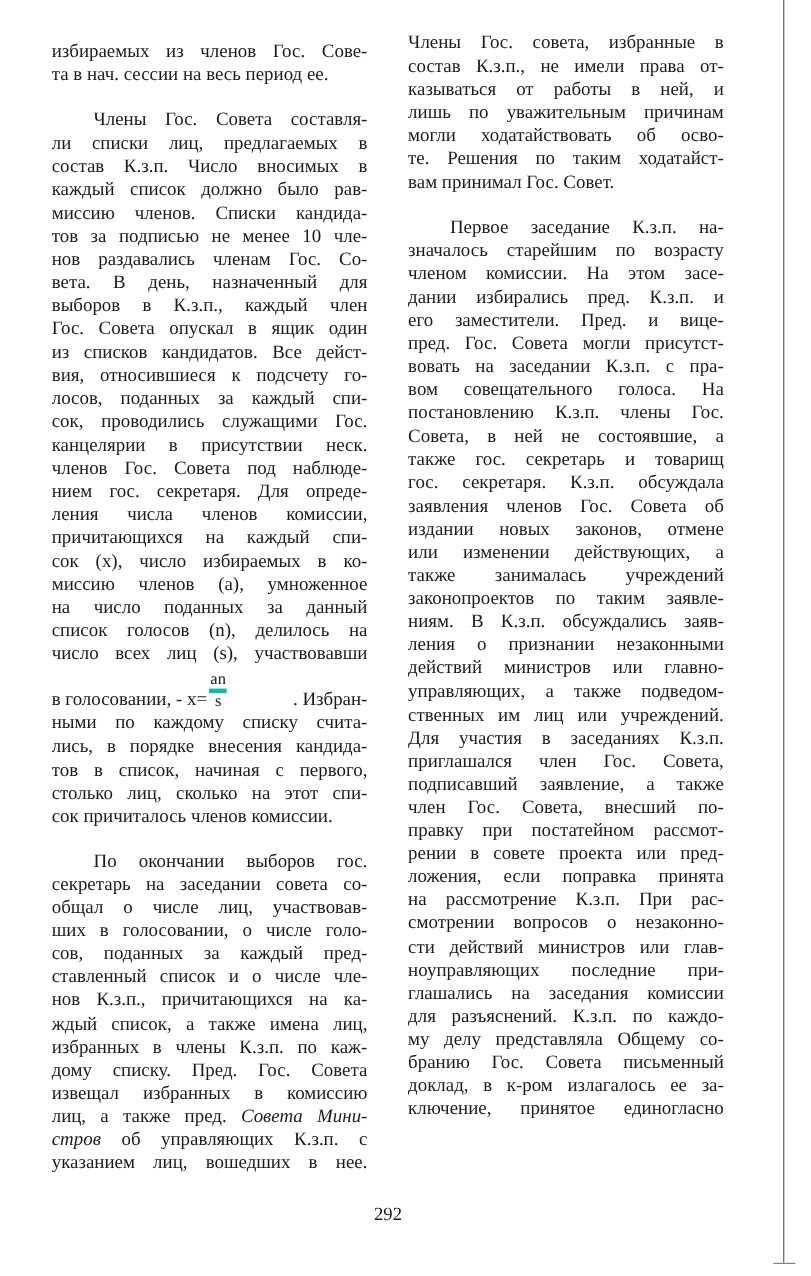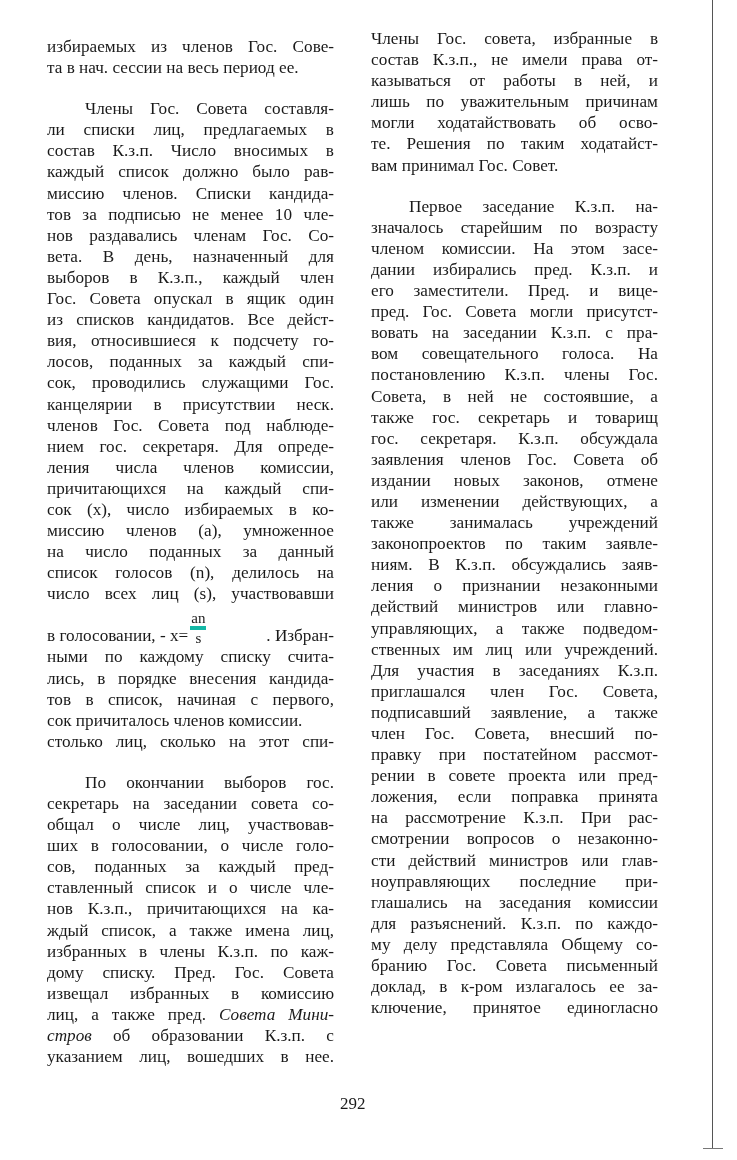--- a/index.html
+++ b/index.html
@@ -62,35 +62,35 @@
     <span class="frac">
       <span class="num">an</span>
       <span class="den">s</span>
     </span>
     <span style="flex:1;text-align:right;"> . Избран-</span>
   </div>
   <div id="left-lines-b">
       <span class="line">ными по каждому списку счита-</span>
       <span class="line">лись, в порядке внесения кандида-</span>
       <span class="line">тов в список, начиная с первого,</span>
+      <span class="line">столько лиц, сколько на этот спи-</span>
       <span class="line last">сок причиталось членов комиссии.</span>
-      <span class="line">столько лиц, сколько на этот спи-</span>
       <span class="line indent">По окончании выборов гос.</span>
       <span class="line">секретарь на заседании совета со-</span>
       <span class="line">общал о числе лиц, участвовав-</span>
       <span class="line">ших в голосовании, о числе голо-</span>
       <span class="line">сов, поданных за каждый пред-</span>
       <span class="line">ставленный список и о числе чле-</span>
       <span class="line">нов К.з.п., причитающихся на ка-</span>
       <span class="line">ждый список, а также имена лиц,</span>
       <span class="line">избранных в члены К.з.п. по каж-</span>
       <span class="line">дому списку. Пред. Гос. Совета</span>
       <span class="line">извещал избранных в комиссию</span>
       <span class="line"><span>лиц, а также пред. </span><i>Совета Мини-</i></span>
-      <span class="line"><i>стров</i><span> об образовании К.з.п. с</span></span>
+      <span class="line"><i>стров</i><span> об управляющих К.з.п. с</span></span>
       <span class="line">указанием лиц, вошедших в нее.</span>
     </div>
 </div>
 
 <div class="col right">
   <div id="right-lines">
       <span class="line">Члены Гос. совета, избранные в</span>
       <span class="line">состав К.з.п., не имели права от-</span>
       <span class="line">казываться от работы в ней, и</span>
       <span class="line">лишь по уважительным причинам</span>

